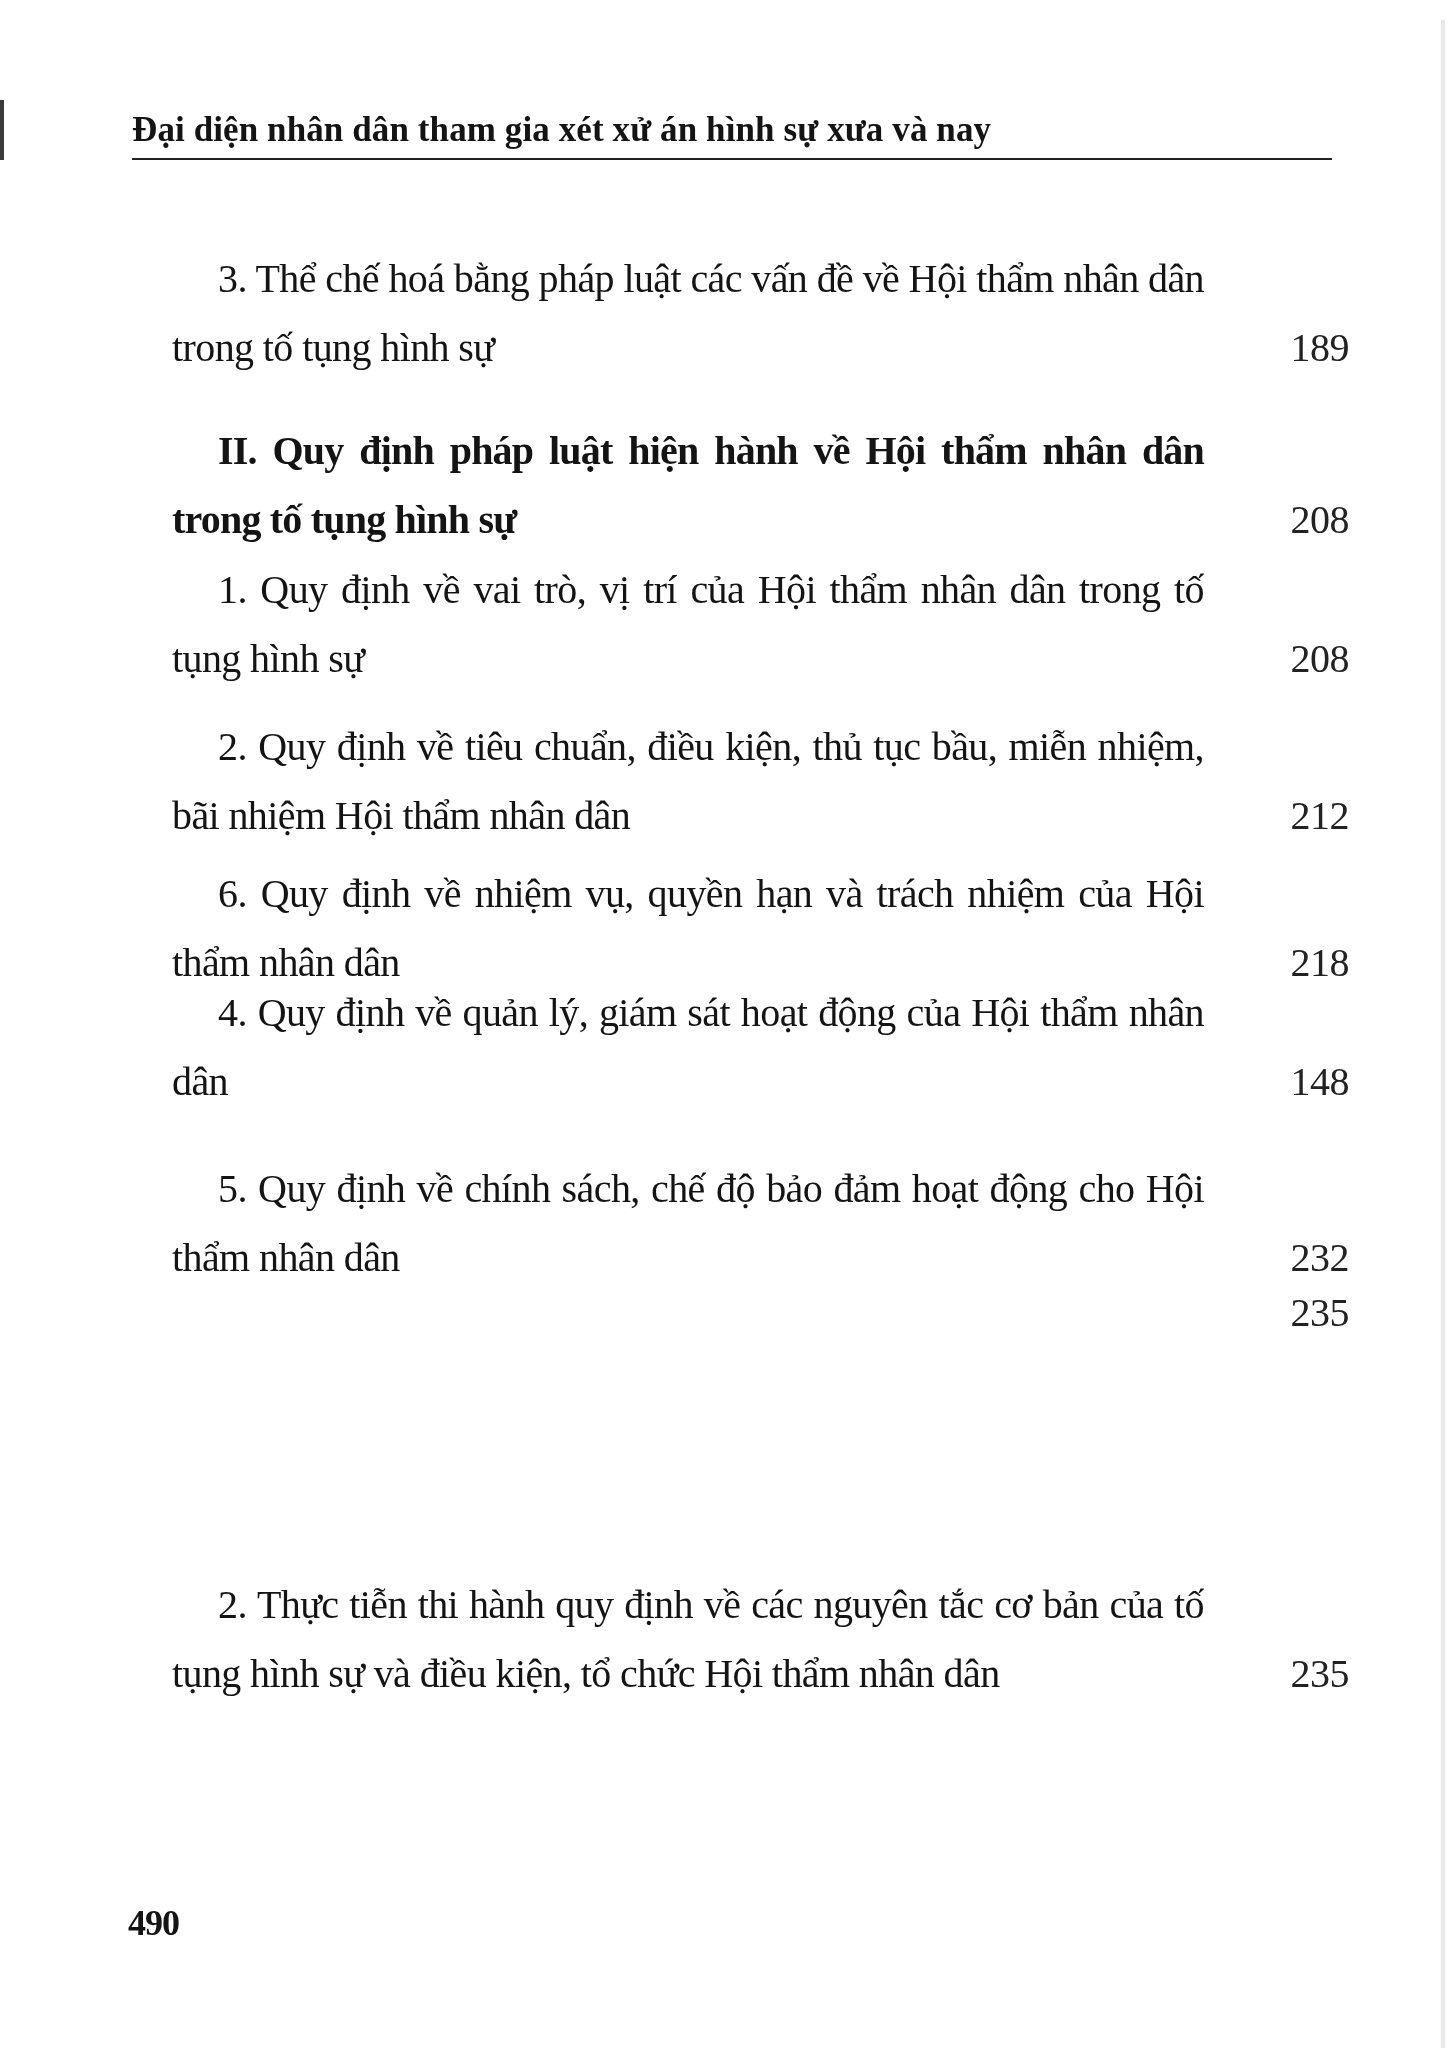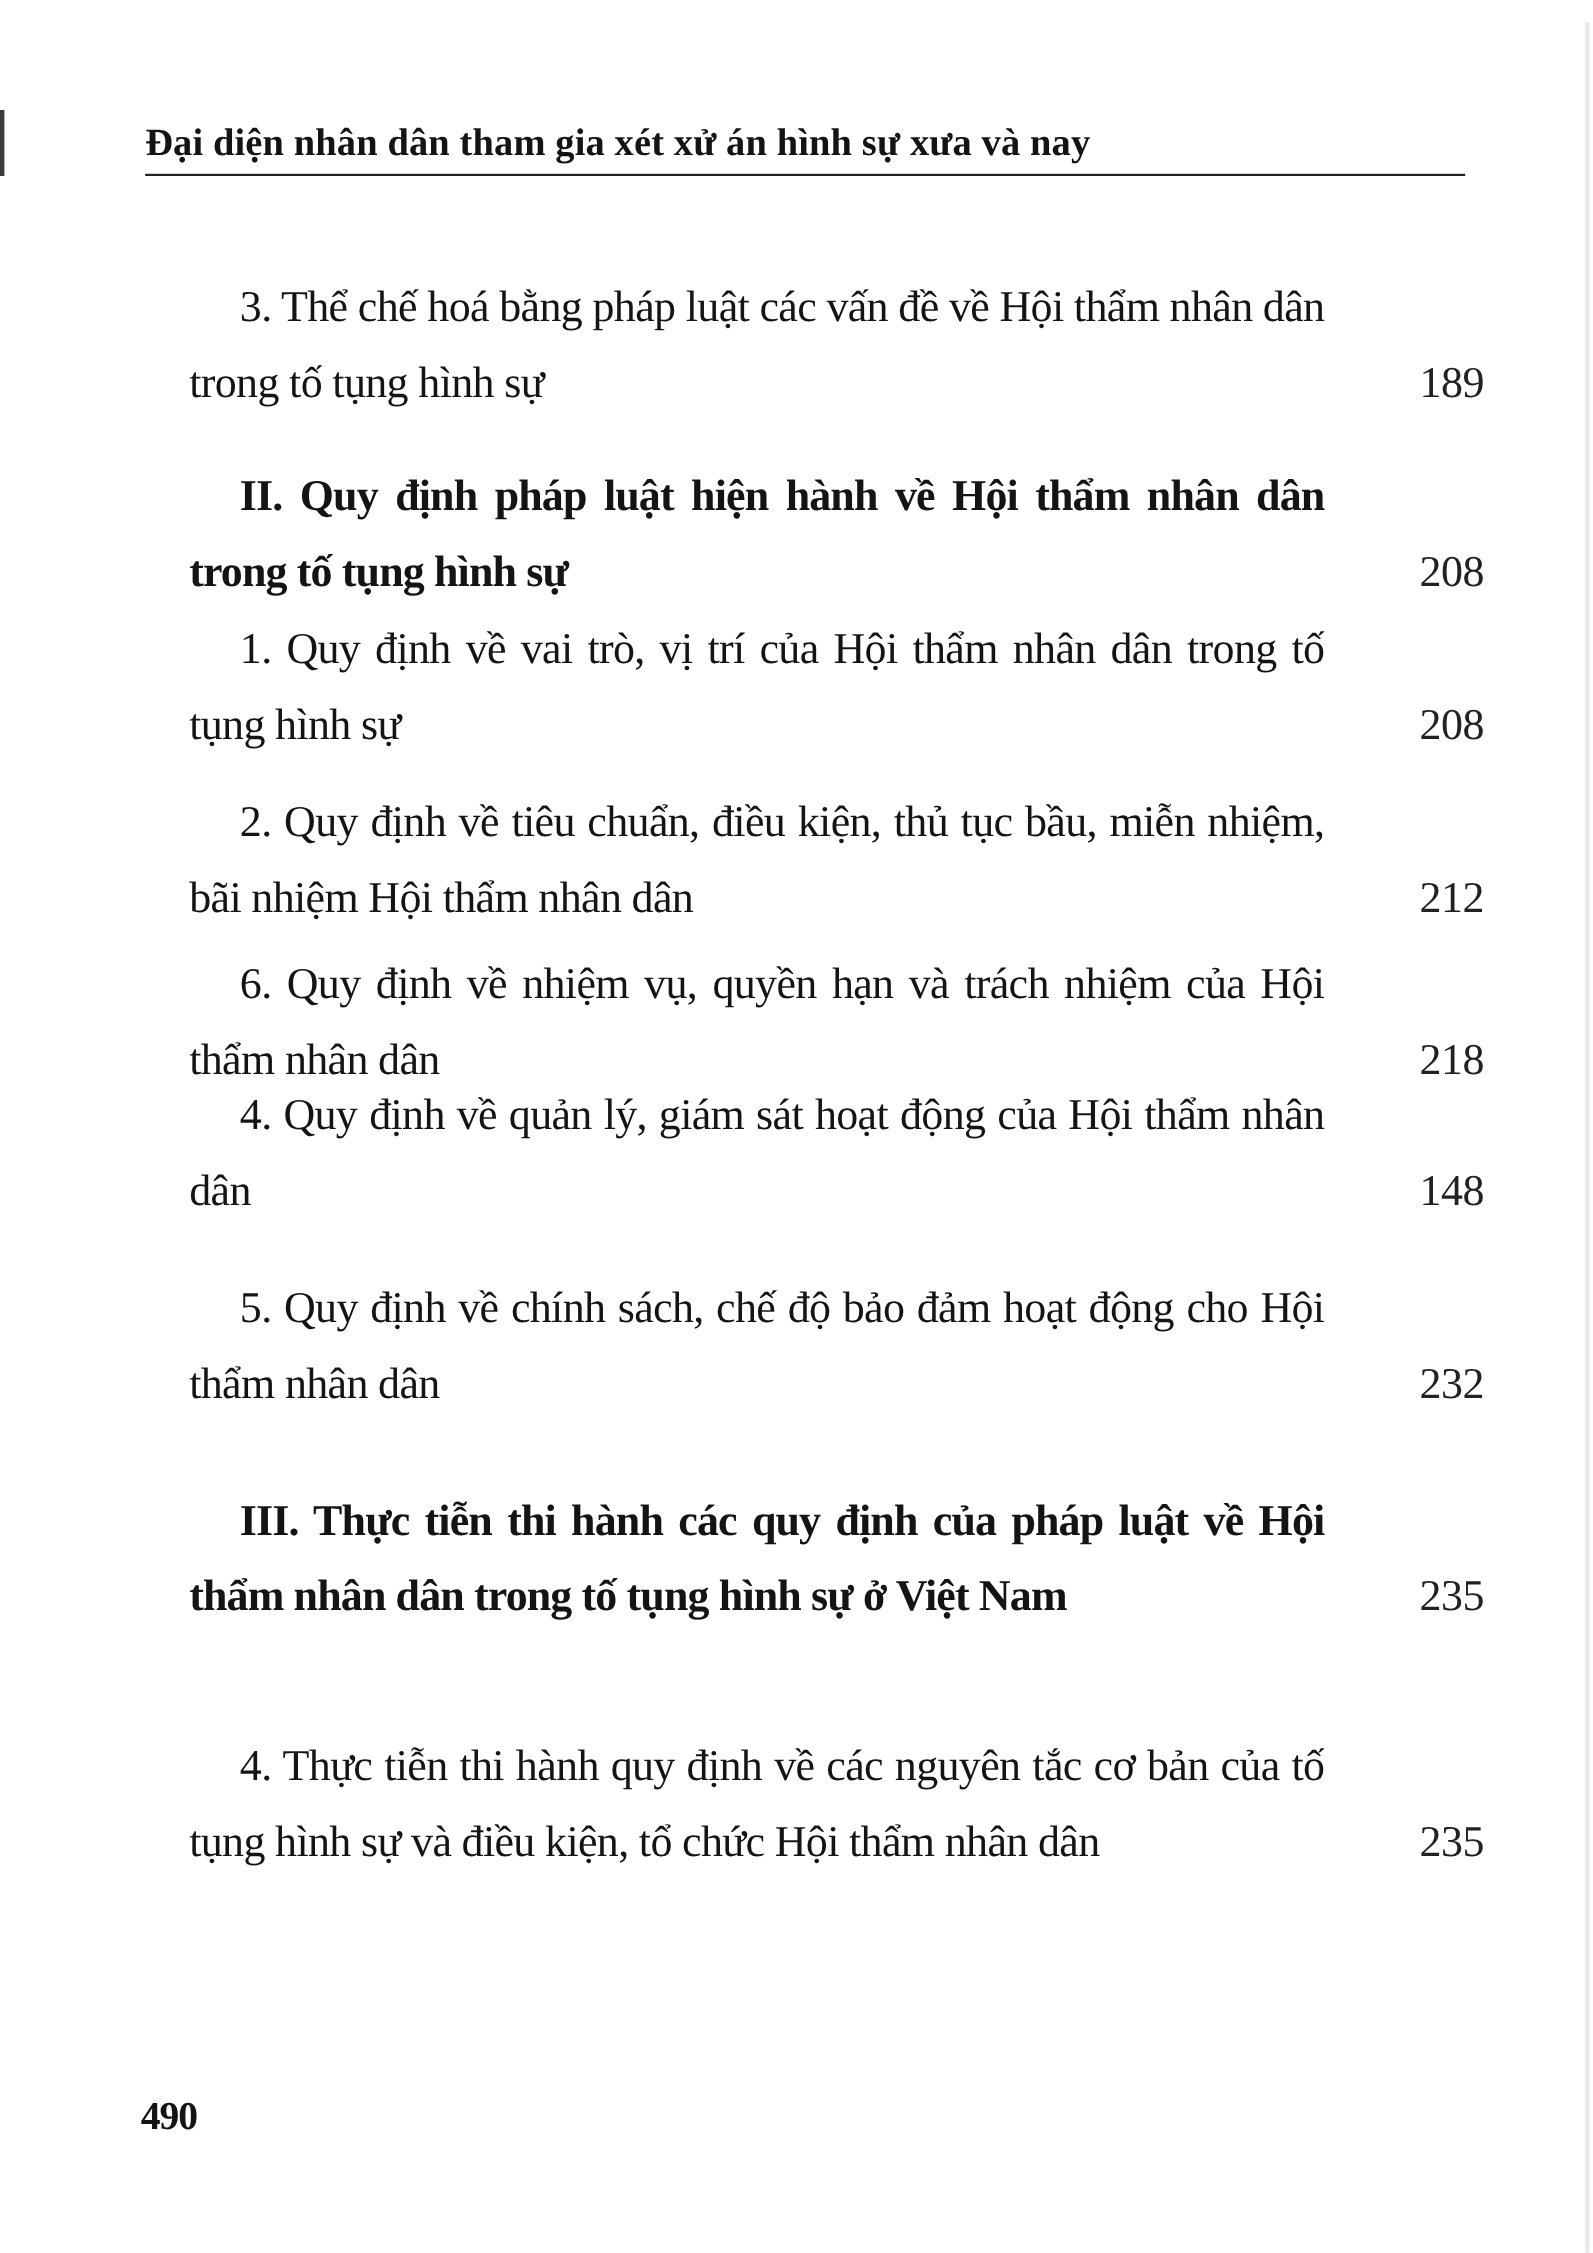--- a/index.html
+++ b/index.html
@@ -69,22 +69,21 @@
   <span class="text">4. Quy định về quản lý, giám sát hoạt động của Hội thẩm nhân dân</span>
   <span class="page">148</span>
 </div>
 
 <div class="entry" style="top:1154px">
   <span class="text">5. Quy định về chính sách, chế độ bảo đảm hoạt động cho Hội thẩm nhân dân</span>
   <span class="page">232</span>
 </div>
 
 <div class="entry bold" style="top:1347px">
-  <span class="text">III. Thực tiễn thi hành các quy định của pháp luật về Hội thẩm nhân dân trong tố tụng hình sự ở Việt Nam</span>
   <span class="page">235</span>
 </div>
 
 <div class="entry" style="top:1570px">
-  <span class="text">4. Thực tiễn thi hành quy định về các nguyên tắc cơ bản của tố tụng hình sự và điều kiện, tổ chức Hội thẩm nhân dân</span>
+  <span class="text">2. Thực tiễn thi hành quy định về các nguyên tắc cơ bản của tố tụng hình sự và điều kiện, tổ chức Hội thẩm nhân dân</span>
   <span class="page">235</span>
 </div>
 
 <div class="folio">490</div>
 
 </body></html>

